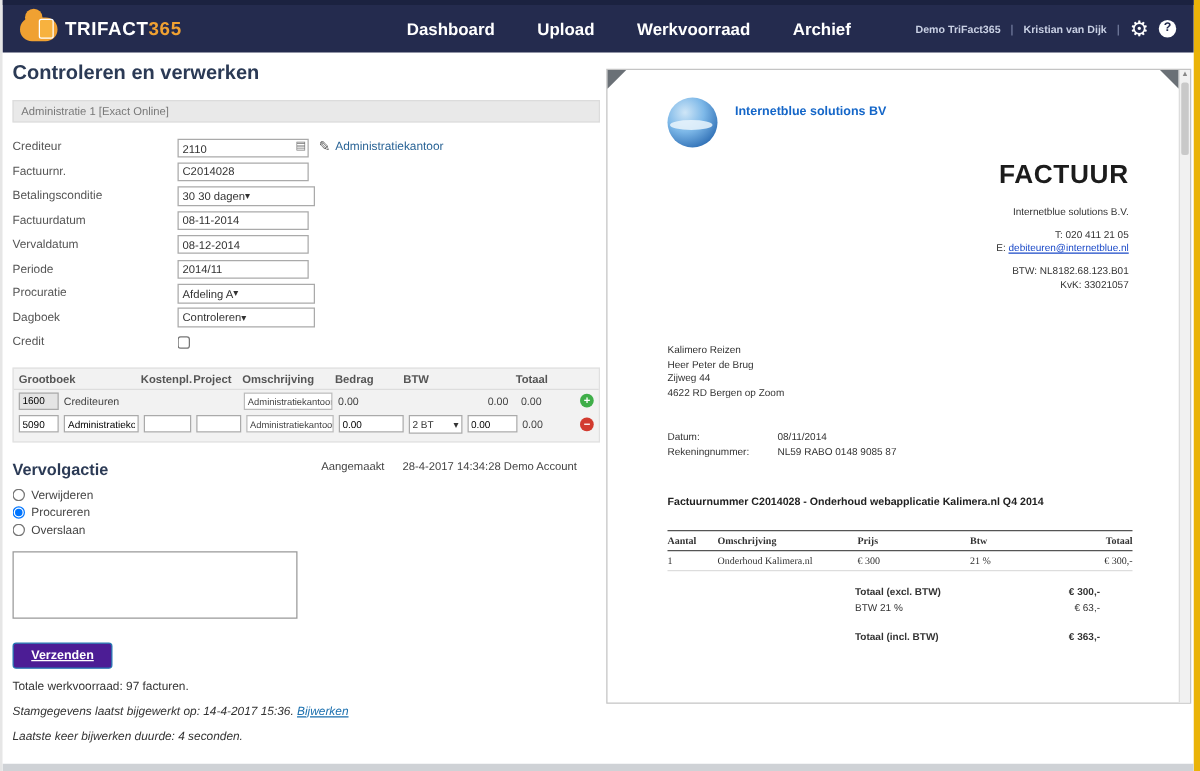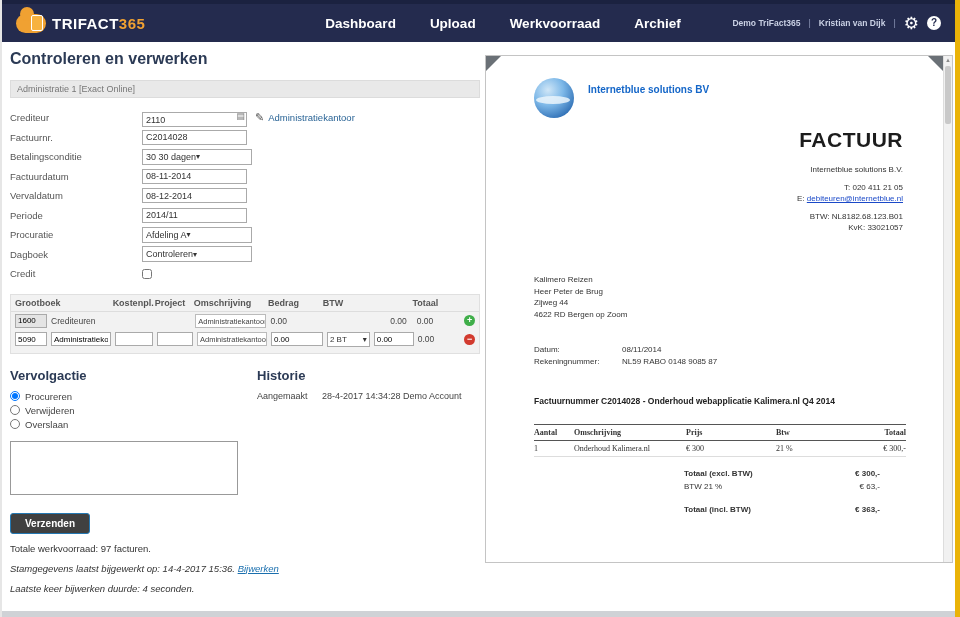--- a/index.html
+++ b/index.html
@@ -78,23 +78,23 @@
   .two-col { display:flex; margin-top:14px; }
   .col-verv { width:247px; }
   .sec-title { font-size:13px; font-weight:600; color:#2b3a55; margin-bottom:8px; }
   .radio-row { display:flex; align-items:center; gap:5px; margin-bottom:3px; }
   .radio-row input { width:10px; height:10px; }
   .radio-row label { font-size:9.5px; color:#444; }
   .hist-row { display:flex; font-size:9px; color:#444; }
   .hist-label { width:65px; }
   .note-area { width:228px; height:54px; border:1px solid #999; margin-top:8px; resize:none;
                font-family:"Liberation Sans", sans-serif; font-size:9px; }
-  .send-btn { margin-top:14px; background:#404040; color:#fff; border:1px solid #2478b2;
+  .send-btn { margin-top:14px; background:#4c1d95; color:#fff; border:1px solid #2478b2;
               border-radius:3px; font-size:10px; font-weight:600; padding:4px 14px; cursor:pointer;
-              font-family:"Liberation Sans", sans-serif; }
+              font-family:"Liberation Sans", sans-serif;text-decoration:underline; }
   .status-line { font-size:9.5px; color:#333; margin-top:9px; }
   .status-italic { font-style:italic; }
   .upd-link { color:#1a6fae; text-decoration:underline; font-style:italic; cursor:pointer; }
 
   
   .preview { position:absolute; top:55px; left:483px; width:468px; height:508px; background:#fff;
              border:1px solid #c4c4c4; }
   .fold-tl { position:absolute; top:0; left:0; width:0; height:0;
              border-top:15px solid #6a7076; border-right:15px solid transparent; }
   .fold-tr { position:absolute; top:0; right:9px; width:0; height:0;
@@ -254,35 +254,34 @@
         <span class="lt-txt c-totaal">0.00</span>
         <span class="act-ic act-del">−</span>
       </div>
     </div>
 
     
     <div class="two-col">
       <div class="col-verv">
         <div class="sec-title">Vervolgactie</div>
         <div class="radio-row">
+          <input type="radio" name="vervolgactie" style="">
+          <label>Verwijderen</label>
+        </div>
+        <div class="radio-row">
           <input type="radio" name="vervolgactie" checked="" style="">
           <label>Procureren</label>
-        </div>
-        <div class="radio-row">
-          <input type="radio" name="vervolgactie" style="">
-          <label>Verwijderen</label>
         </div>
         <div class="radio-row">
           <input type="radio" name="vervolgactie" style="">
           <label>Overslaan</label>
         </div>
         <textarea class="note-area" style=""></textarea>
       </div>
       <div>
-        <div class="sec-title">Historie</div>
         <div class="hist-row">
           <span class="hist-label">Aangemaakt</span>
           <span>28-4-2017 14:34:28 Demo Account</span>
         </div>
       </div>
     </div>
 
     <button class="send-btn">Verzenden</button>
 
     <div class="status-line">Totale werkvoorraad: 97 facturen.</div>

